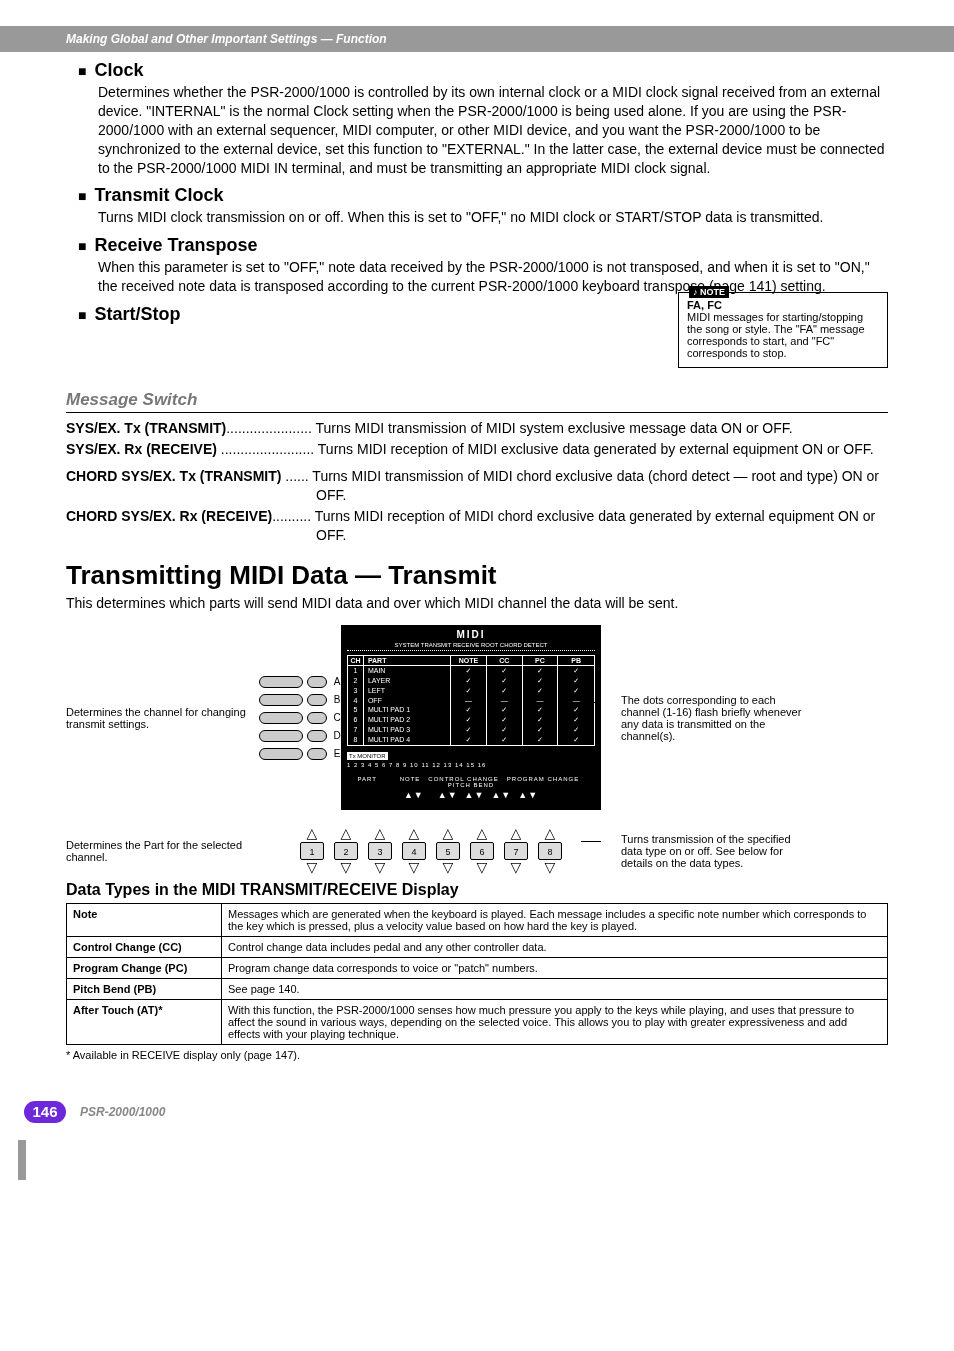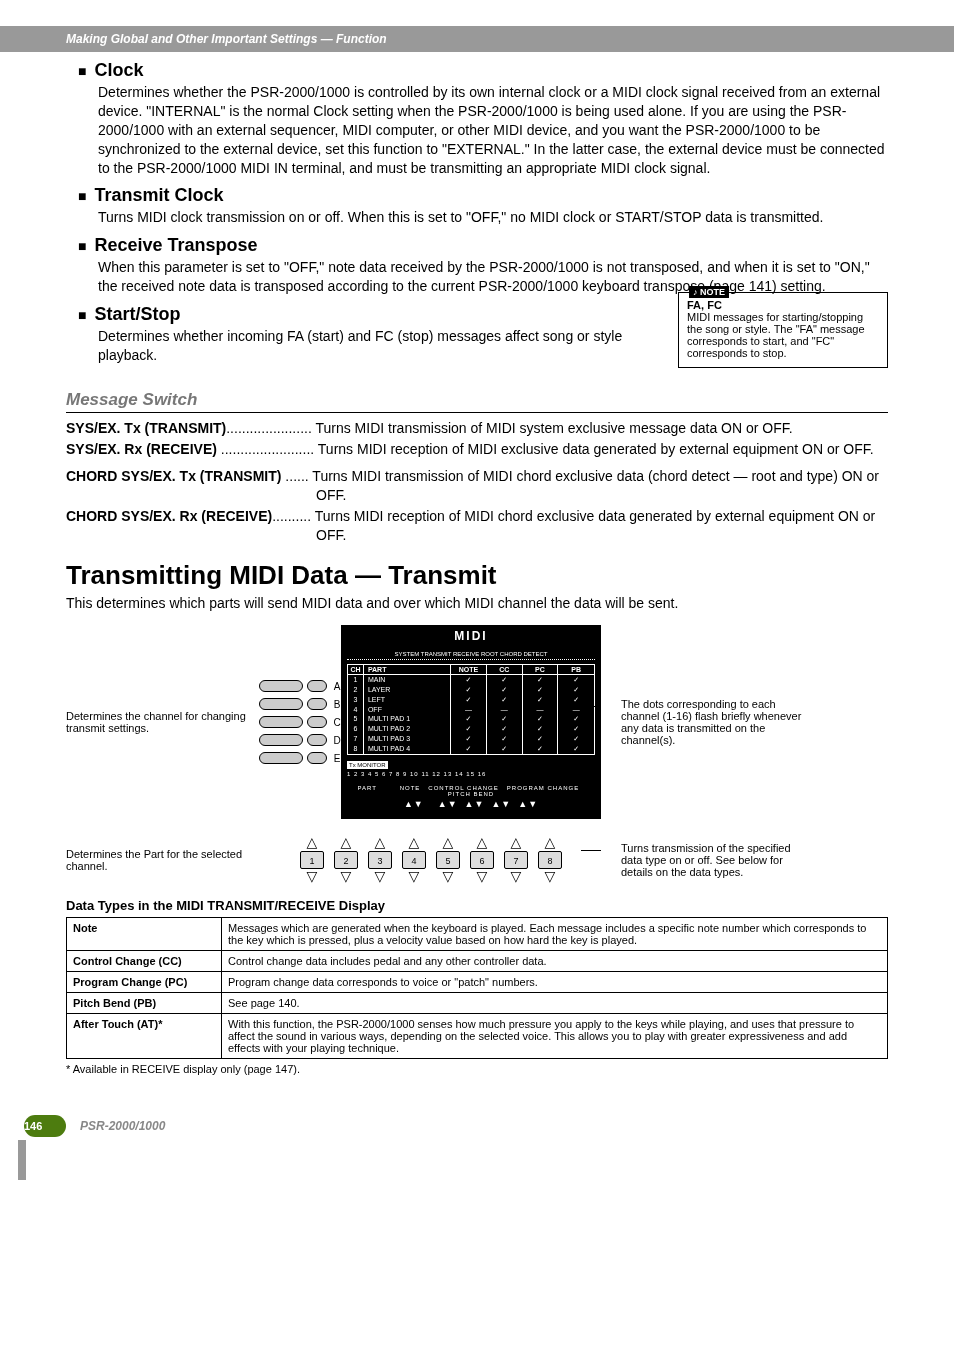--- a/index.html
+++ b/index.html
@@ -28,21 +28,21 @@
   .intro { font-size: 14px; margin-top: 4px; }
   .diagram-area { margin-top: 14px; font-size: 11px; }
   .diag-upper { display: flex; align-items: center; }
   .diag-left { width: 195px; padding-right: 10px; position: relative; }
   .conn-btns { width: 80px; display: flex; flex-direction: column; gap: 6px; align-items: center; }
   .conn-row { display: flex; align-items: center; gap: 4px; }
   .pill { width: 44px; height: 12px; border: 1px solid #000; border-radius: 6px; background: #ccc; }
   .pill.small { width: 20px; }
   .letter { width: 12px; text-align: center; font-size: 10px; }
   .screen { background: #000; color: #fff; padding: 4px 6px 10px 6px; width: 260px; }
-  .screen-title { text-align: center; font-size: 12px; font-weight: bold; letter-spacing: 2px; margin-bottom: 8px; }
+  .screen-title { text-align: center; font-size: 10px; font-weight: bold; letter-spacing: 2px; margin-bottom: 2px; }
   .screen-tabs { text-align: center; font-size: 6px; border-bottom: 1px dotted #fff; padding-bottom: 2px; margin-bottom: 4px; white-space: nowrap; }
   .screen-grid { border: 1px solid #fff; font-size: 7px; }
   .sg-head, .sg-row { display: flex; }
   .sg-head { border-bottom: 1px solid #fff; font-weight: bold; }
   .sg-cell { border-right: 1px solid #fff; padding: 1px 2px; text-align: center; }
   .sg-cell.ch { width: 16px; }
   .sg-cell.part { width: 88px; text-align: left; padding-left: 4px; }
   .sg-cell.col { width: 36px; }
   .sg-cell:last-child { border-right: none; }
   .check::after { content: "✓"; }
@@ -54,27 +54,27 @@
   .diag-right { width: 210px; padding-left: 20px; position: relative; }
   .diag-right .line { position: absolute; border-top: 1px solid #000; left: -20px; width: 20px; top: 8px; }
   .diag-lower { display: flex; align-items: center; margin-top: 18px; }
   .diag-lower .diag-left2 { width: 195px; padding-right: 10px; position: relative; }
   .btn-row { display: flex; gap: 10px; justify-content: center; width: 340px; }
   .btn-unit { display: flex; flex-direction: column; align-items: center; gap: 2px; }
   .tri { font-size: 14px; line-height: 0.8; }
   .btn-sq { width: 24px; height: 18px; border: 1px solid #000; border-radius: 2px; background: #ddd; font-size: 9px; text-align: center; line-height: 18px; }
   .diag-right2 { width: 210px; padding-left: 20px; position: relative; }
   .diag-right2 .line { position: absolute; border-top: 1px solid #000; left: -20px; width: 20px; top: 8px; }
-  .tbl-caption { font-weight: bold; font-size: 13px; margin-top: 16px; }
+  .tbl-caption { font-weight: bold; font-size: 16px; margin-top: 8px; }
   table.data { border-collapse: collapse; width: 100%; margin-top: 4px; font-size: 11px; }
   table.data th, table.data td { border: 1px solid #000; padding: 4px 6px; text-align: left; vertical-align: top; }
   table.data th { font-weight: bold; width: 155px; }
   .footnote { font-size: 11px; margin-top: 4px; }
   .footer { display: flex; align-items: center; margin-top: 40px; padding-left: 24px; }
-  .page-badge { background: #4d7c0f; color: #fff; font-weight: bold; font-size: 11px; width: 42px; height: 22px; border-radius: 11px; line-height: 22px; }
+  .page-badge { background: #6d28d9; color: #fff; font-weight: bold; font-size: 15px; width: 42px; height: 22px; border-radius: 11px; text-align: center; line-height: 22px; }
   .footer-label { font-style: italic; font-weight: bold; color: #888; font-size: 12px; margin-left: 14px; }
   .side-tab { position: absolute; left: 18px; top: 1140px; width: 8px; height: 40px; background: #999; }
 </style>
 </head>
 <body>
 
 <div class="page">
   <div class="top-spacer"></div>
   <div class="header-bar">
     <span>Making Global and Other Important Settings — Function</span>
@@ -99,21 +99,20 @@
       <span class="sub-title">Receive Transpose</span>
     </div>
     <p class="body-text">When this parameter is set to "OFF," note data received by the PSR-2000/1000 is not transposed, and when it is set to "ON," the received note data is transposed according to the current PSR-2000/1000 keyboard transpose (page 141) setting.</p>
 
     <div class="twocol">
       <div class="leftblk">
         <div class="sub-row">
           <span class="sq">■</span>
           <span class="sub-title">Start/Stop</span>
         </div>
-        <p class="body-text">Determines whether incoming FA (start) and FC (stop) messages affect song or style playback.</p>
       </div>
       <div class="note-box">
         <span class="note-tag">NOTE</span>
         <b>FA, FC</b><br>
         <span>MIDI messages for starting/stopping the song or style. The "FA" message corresponds to start, and "FC" corresponds to stop.</span>
       </div>
     </div>
 
     <h2 class="sect">Message Switch</h2>
     <div class="msg-switch" id="msg-switch-rows">

